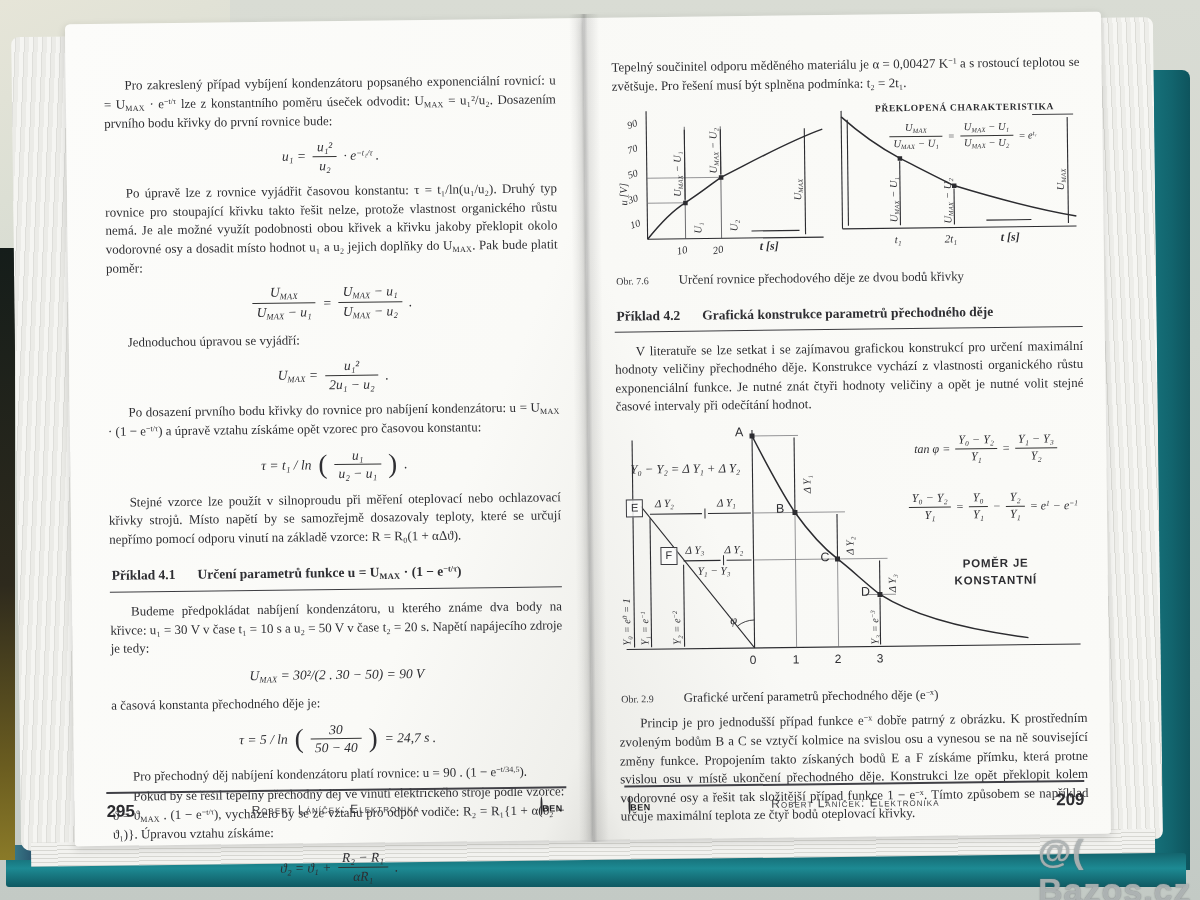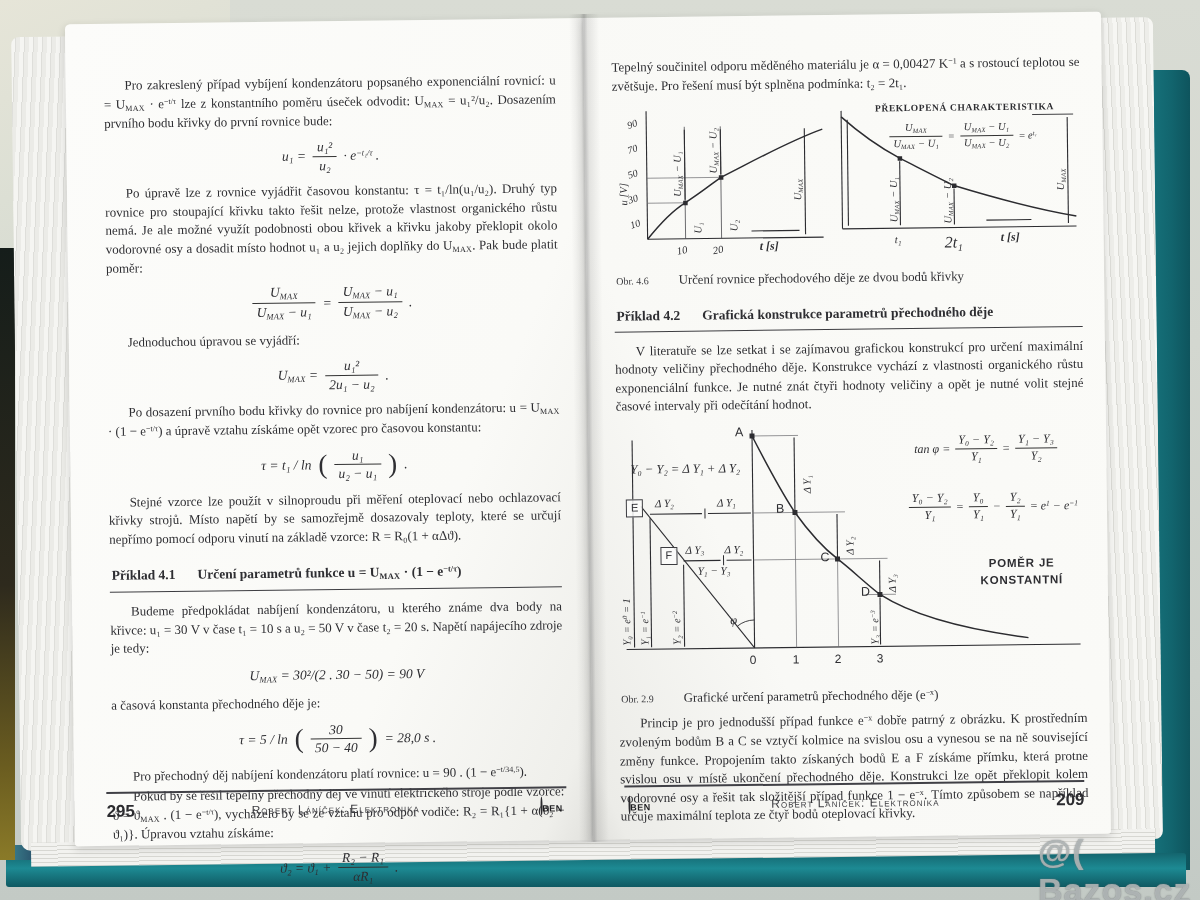--- a/index.html
+++ b/index.html
@@ -165,21 +165,21 @@
         <p class="bp noindent">a časová konstanta přechodného děje je:</p>
 
         <div class="frow">
           <span>τ = 5 / ln</span>
           <span class="bigp">(</span>
           <span class="frac">
               <span class="num">30</span>
               <span class="den">50 − 40</span>
             </span>
           <span class="bigp">)</span>
-          <span>= 28,0 s .</span>
+          <span>= 24,7 s .</span>
         </div>
 
         <p class="bp" style="margin-bottom:2px">Pro přechodný děj nabíjení kondenzátoru platí rovnice: u = 90 . (1 − e<sup>−t/34,5</sup>).</p>
         <p class="bp" style="margin-top:2px">Pokud by se řešil tepelný přechodný děj ve vinutí elektrického stroje podle vzorce: ϑ = ϑ<sub>MAX</sub> . (1 − e<sup>−t/τ</sup>), vycházelo by se ze vztahu pro odpor vodiče: R₂ = R₁{1 + α(ϑ₂ − ϑ₁)}. Úpravou vztahu získáme:</p>
 
         <div class="frow">
           <span>ϑ₂ = ϑ₁ +</span>
           <span class="frac">
               <span class="num">R₂ − R₁</span>
               <span class="den">αR₁</span>
@@ -268,27 +268,27 @@
               <span class="frac">
                   <span class="num">U<sub>MAX</sub> − U₁</span>
                   <span class="den">U<sub>MAX</sub> − U₂</span>
                 </span>
               <span>= e<sup>t₁</sup></span>
             </div>
             <span class="vl" style="left:58px;top:122px">U<sub>MAX</sub> − U₁</span>
             <span class="vl" style="left:112px;top:124px">U<sub>MAX</sub> − U₂</span>
             <span class="vl" style="left:225px;top:92px">U<sub>MAX</sub></span>
             <span class="flabel" style="left:66px;top:132px;font-size:11px">t₁</span>
-            <span class="flabel" style="left:116px;top:132px;font-size:16px">2t₁</span>
+            <span class="flabel" style="left:116px;top:132px;font-size:11px">2t₁</span>
             <span class="flabel" style="left:172px;top:130px;font-weight:bold;font-size:12px">t [s]</span>
           </div>
         </div>
 
         <div class="caption">
-          <span class="clab">Obr. 4.6</span>
+          <span class="clab">Obr. 7.6</span>
           <span class="ctext">Určení rovnice přechodového děje ze dvou bodů křivky</span>
         </div>
 
         <div class="exhead">
           <span>Příklad 4.2</span>
           <span>Grafická konstrukce parametrů přechodného děje</span>
         </div>
 
         <p class="bp">V literatuře se lze setkat i se zajímavou grafickou konstrukcí pro určení maximální hodnoty veličiny přechodného děje. Konstrukce vychází z vlastnosti organického růstu exponenciální funkce. Je nutné znát čtyři hodnoty veličiny a opět je nutné volit stejné časové intervaly při odečítání hodnot.</p>
 
@@ -371,21 +371,21 @@
                 <span class="num">Y₀</span>
                 <span class="den">Y₁</span>
               </span>
             <span>−</span>
             <span class="frac">
                 <span class="num">Y₂</span>
                 <span class="den">Y₁</span>
               </span>
             <span>= e<sup>1</sup> − e<sup>−1</sup></span>
           </div>
-          <div class="note" style="left:344px;top:136px;width:120px">
+          <div class="note" style="left:318px;top:136px;width:120px">
             <div>POMĚR JE</div>
             <div>KONSTANTNÍ</div>
           </div>
         </div>
 
         <div class="caption">
           <span class="clab">Obr. 2.9</span>
           <span class="ctext">Grafické určení parametrů přechodného děje (e<sup>−x</sup>)</span>
         </div>
 

